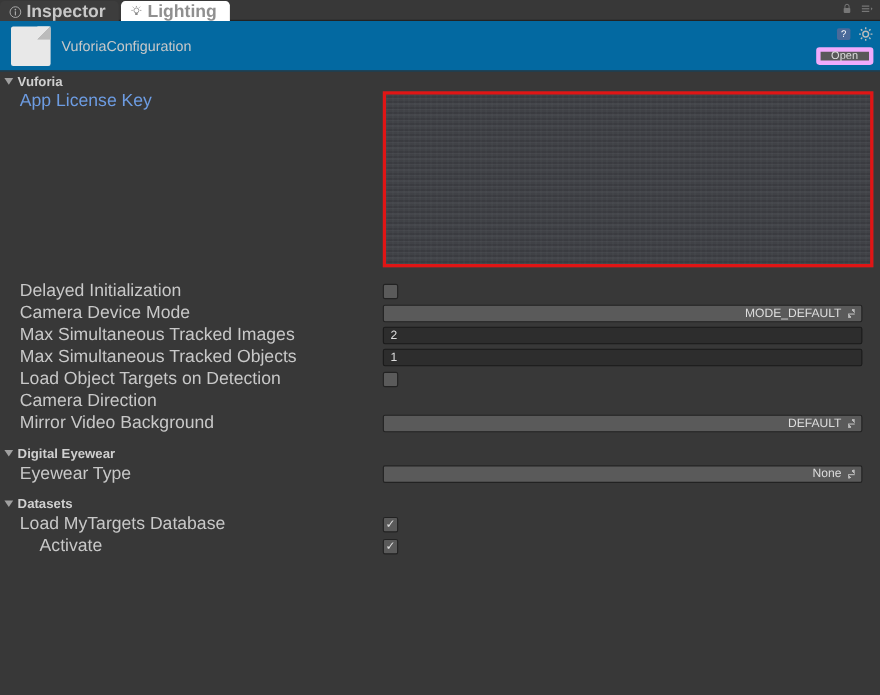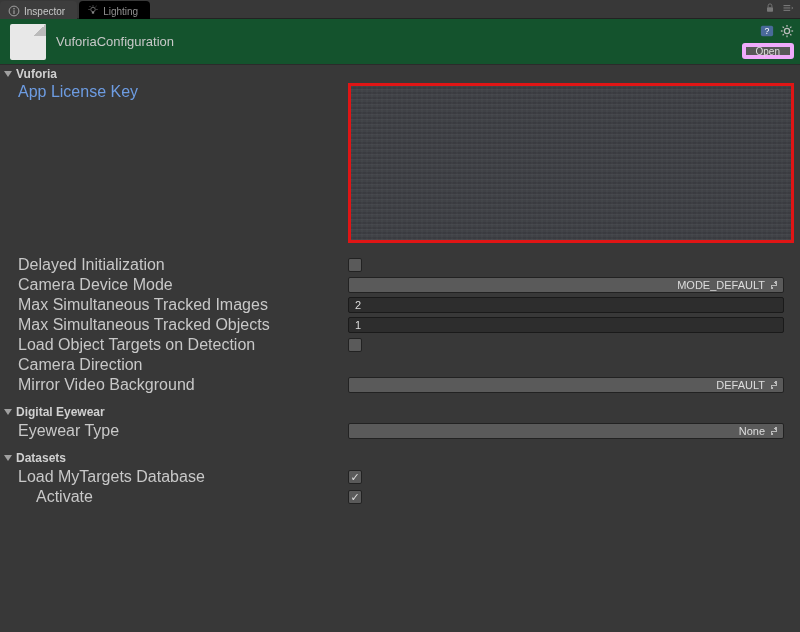--- a/index.html
+++ b/index.html
@@ -22,28 +22,29 @@
   .tab {
     height: 18px;
     padding: 2px 12px 0 8px;
     background: #494949;
     border-radius: 4px 4px 0 0;
     display: flex;
     align-items: center;
     gap: 4px;
     margin-right: 2px;
     margin-top: 1px;
-    font-size: 10px;
+    font-size: 16px;
+    font-weight: bold;
   }
   .tab.active {
     background: #3d3d3d;
     color: #c8c8c8;
   }
   .tab.inactive {
-    background: #000000;
+    background: #ffffff;
     color: #909090;
   }
   .tab-icon {
     width: 12px;
     height: 12px;
     display: inline-flex;
     align-items: center;
     justify-content: center;
   }
   .tabbar-right {
@@ -54,21 +55,21 @@
     padding-right: 6px;
   }
   .lock-icon, .popup-icon {
     width: 12px;
     height: 12px;
     color: #777;
   }
   .header-row {
     display: flex;
     align-items: center;
-    background: #14532d;
+    background: #0369a1;
     padding: 4px 6px;
     height: 46px;
     border-bottom: 1px solid #2b2b2b;
   }
   .file-icon {
     width: 36px;
     height: 36px;
     background: #e8e8e8;
     border-radius: 2px;
     position: relative;

